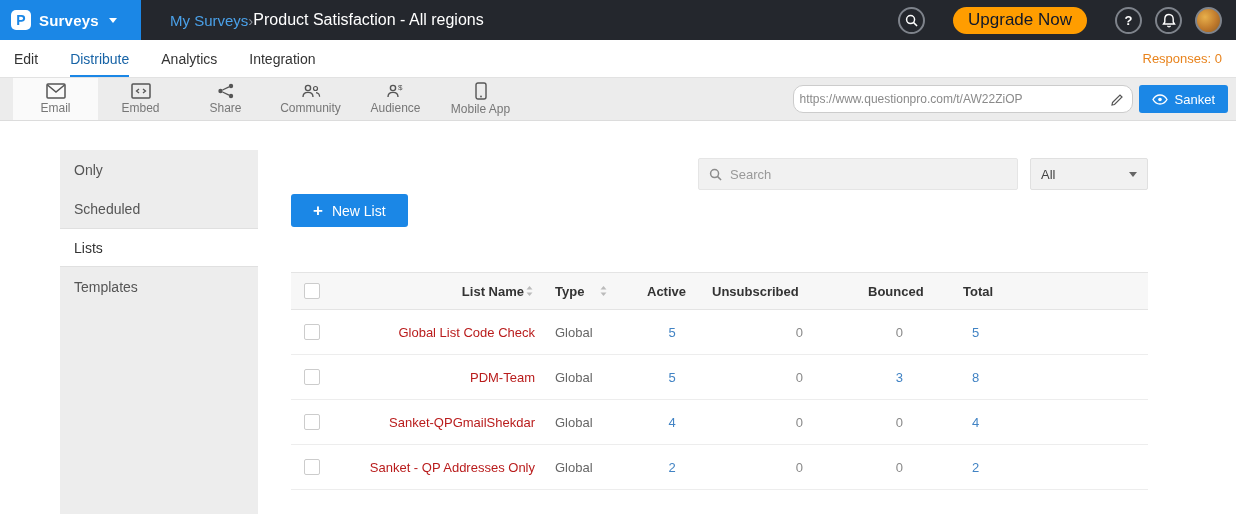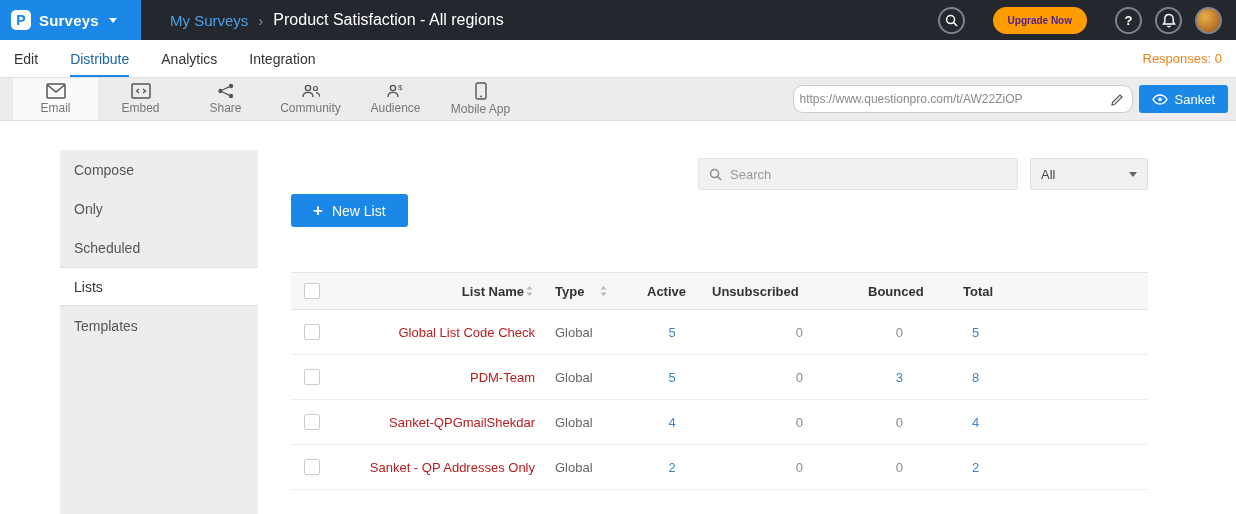--- a/index.html
+++ b/index.html
@@ -22,33 +22,33 @@
   }
   .p-badge {
     width: 20px; height: 20px; background: #fff; border-radius: 5px; color: #1b87e6;
     font-weight: bold; font-size: 14px; display: flex; align-items: center; justify-content: center;
   }
   .app-label { font-size: 15px; font-weight: 600; letter-spacing: .2px; }
   .caret-down {
     width: 0; height: 0; border-left: 4px solid transparent; border-right: 4px solid transparent;
     border-top: 5px solid #fff; display: inline-block; margin-left: 2px;
   }
-  .breadcrumb { display: flex; align-items: center; gap: 10px; margin-left: 29px; }
+  .breadcrumb { display: flex; align-items: center; margin-left: 29px; }
   .bc-parent { color: #4aa0e8; font-size: 15px; cursor: pointer; }
   .bc-sep { color: #8a8f98; font-size: 15px; }
   .bc-title { color: #fff; font-size: 16px; }
   .topbar-right { margin-left: auto; display: flex; align-items: center; gap: 13px; padding-right: 14px; }
   .circle-btn {
     width: 27px; height: 27px; border-radius: 50%; border: 2px solid #7e838b;
     display: flex; align-items: center; justify-content: center; color: #fff; cursor: pointer;
     background: transparent; font-size: 13px; font-weight: bold; flex: none;
   }
   .upgrade-btn {
-    height: 27px; border: none; border-radius: 14px; background: #ff9d00; color: #4c1d95;
-    font-family: inherit; font-size: 10px; font-weight: bold; padding: 0 15px; cursor: pointer;
+    height: 27px; border: none; border-radius: 14px; background: #ff9d00; color: #0f172a;
+    font-family: inherit; font-size: 17px; font-weight: normal; padding: 0 15px; cursor: pointer;
     margin: 0 15px;
   }
   .avatar {
     width: 27px; height: 27px; border-radius: 50%; border: 2px solid #7e838b; cursor: pointer;
     background: radial-gradient(circle at 35% 35%, #e8b04b 0%, #c07a2c 55%, #8a5a22 100%);
   }
 
   
   .navrow {
     height: 38px; background: #fff; border-bottom: 1px solid #e2e2e2;
@@ -267,21 +267,20 @@
           <circle cx="8" cy="5.5" r="1.8" fill="#fff"></circle>
         </svg>
       <span>Sanket</span>
     </button>
   </div>
 </div>
 
 <div class="content">
 
   <div class="sidebar">
-    <div class="side-item">Compose</div>
     <div class="side-item">Only</div>
     <div class="side-item">Scheduled</div>
     <div class="side-item active">Lists</div>
     <div class="side-item">Templates</div>
   </div>
 
   <div class="main">
 
     <div class="filters">
       <div class="search-box">

